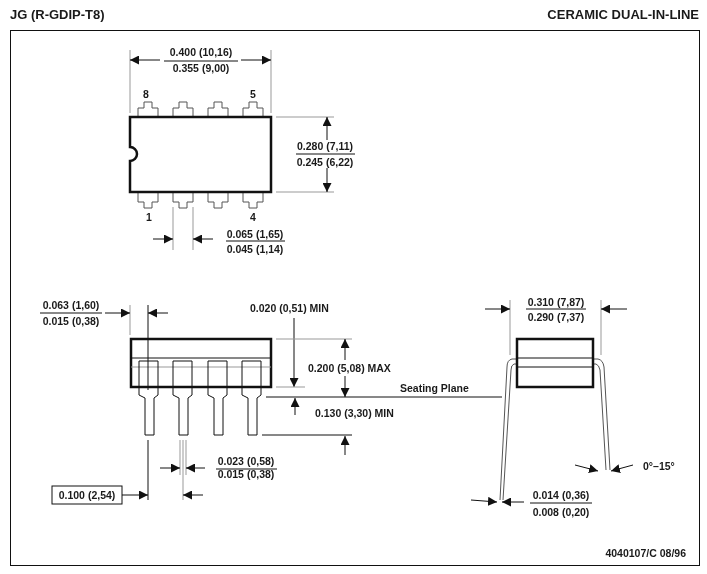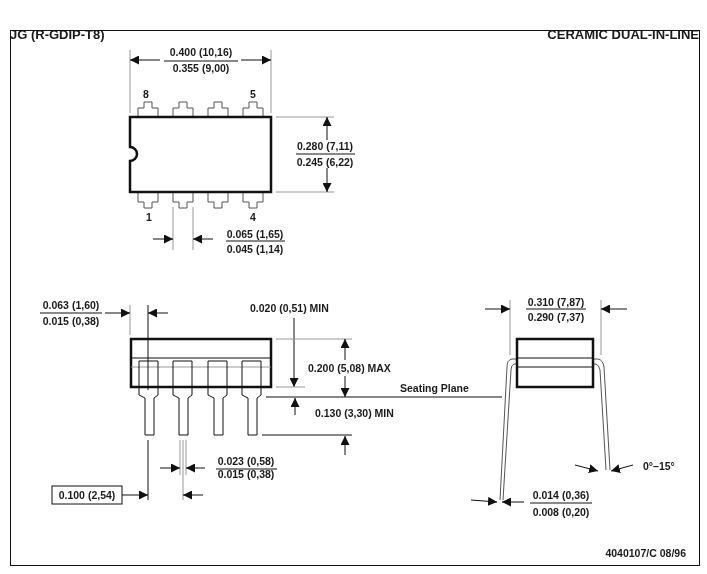--- a/index.html
+++ b/index.html
@@ -1,18 +1,18 @@
 <!DOCTYPE html>
 <html><head>
 <meta charset="utf-8">
 <style>
   html, body { margin: 0; padding: 0; background: #ffffff; }
   body { width: 707px; height: 574px; position: relative; overflow: hidden;
          font-family: "Liberation Sans", sans-serif; }
-  .hdr { position: absolute; top: 7px; font-weight: bold; font-size: 13px; color: #1a1a1a; margin-top: 20px; }
+  .hdr { position: absolute; top: 7px; font-weight: bold; font-size: 13px; color: #1a1a1a; }
   #hdr-left { left: 10px; }
   #hdr-right { right: 8px; }
   svg { position: absolute; left: 0; top: 0; }
   svg text { font-family: "Liberation Sans", sans-serif; font-weight: bold; font-size: 10.5px; fill: #1a1a1a; }
   .ln { stroke: #111; stroke-width: 1; fill: none; }
   .thick { stroke: #111; stroke-width: 2.5; fill: #fff; }
   .thin { stroke: #555; stroke-width: 1; fill: none; }
   .grey { stroke: #999; stroke-width: 1; fill: none; }
   .arrow { fill: #111; }
 </style>

